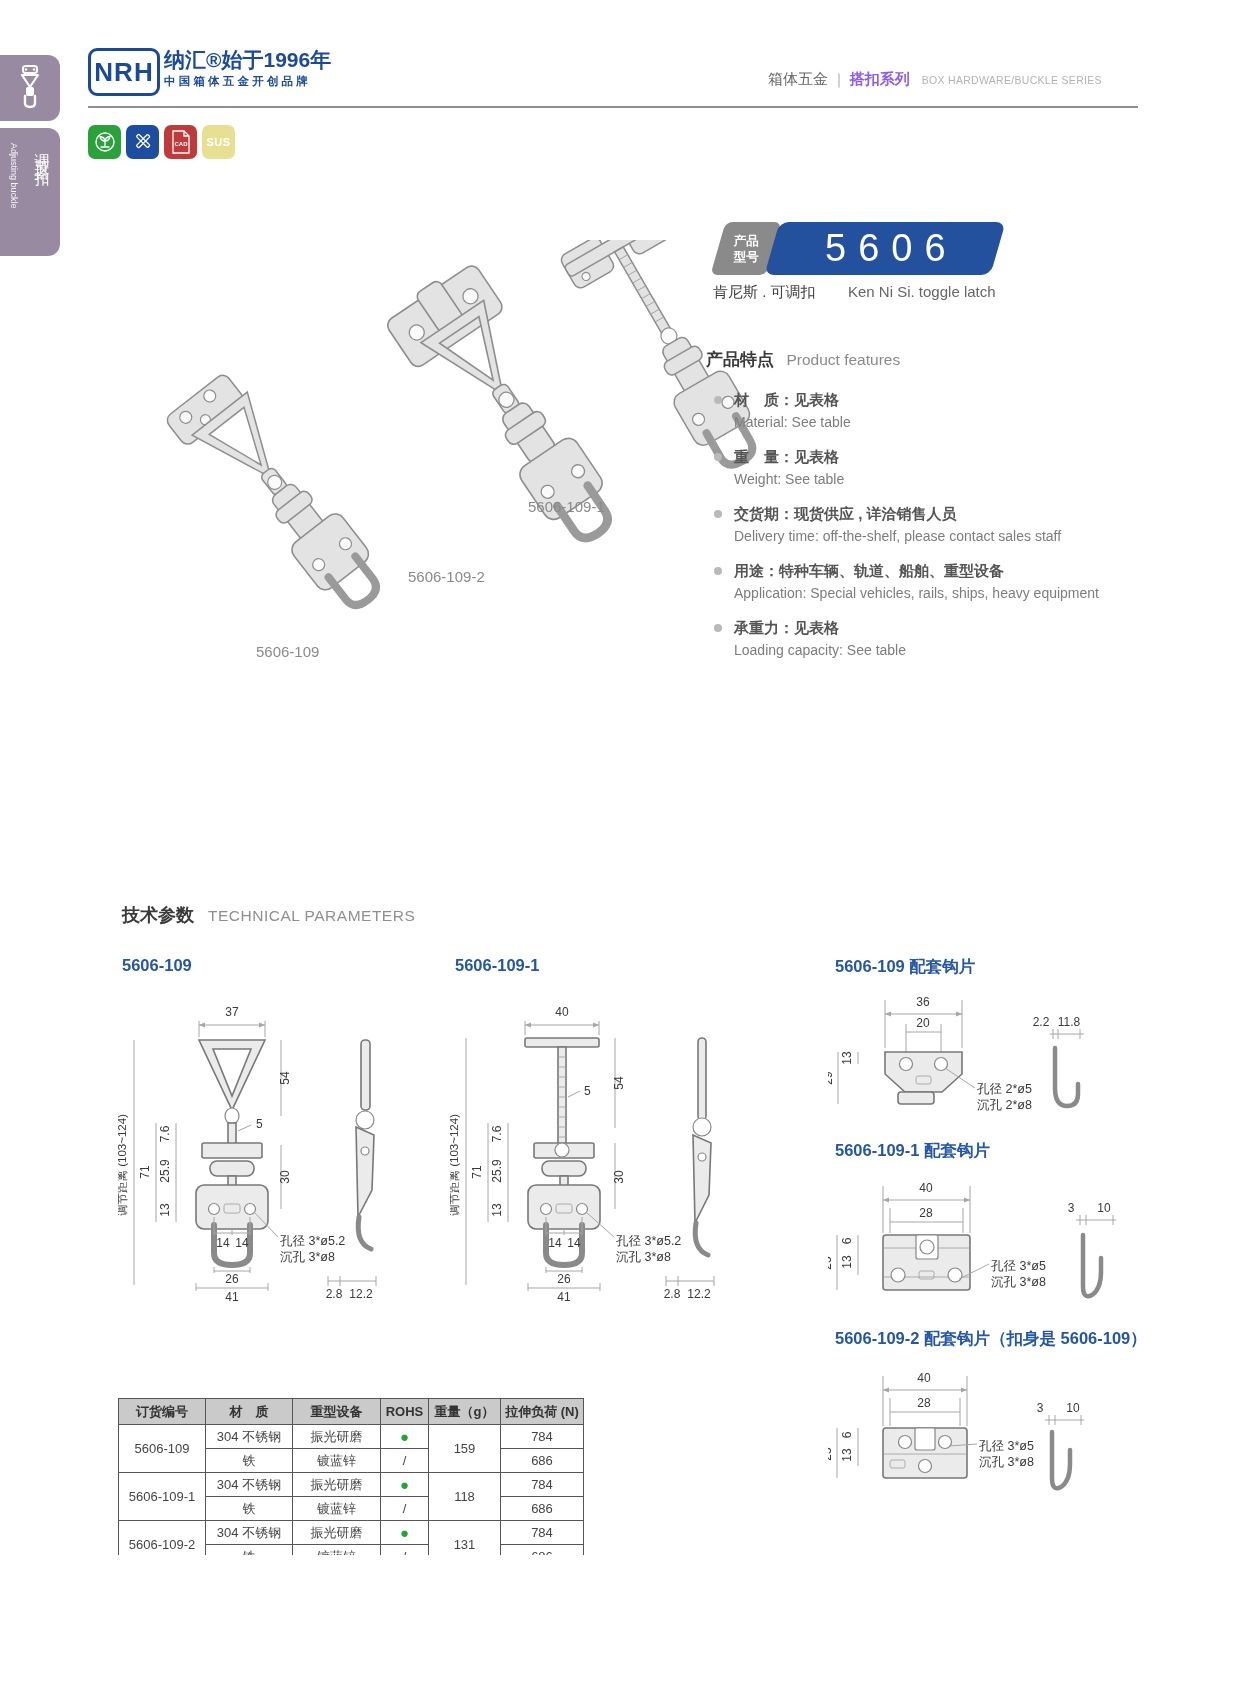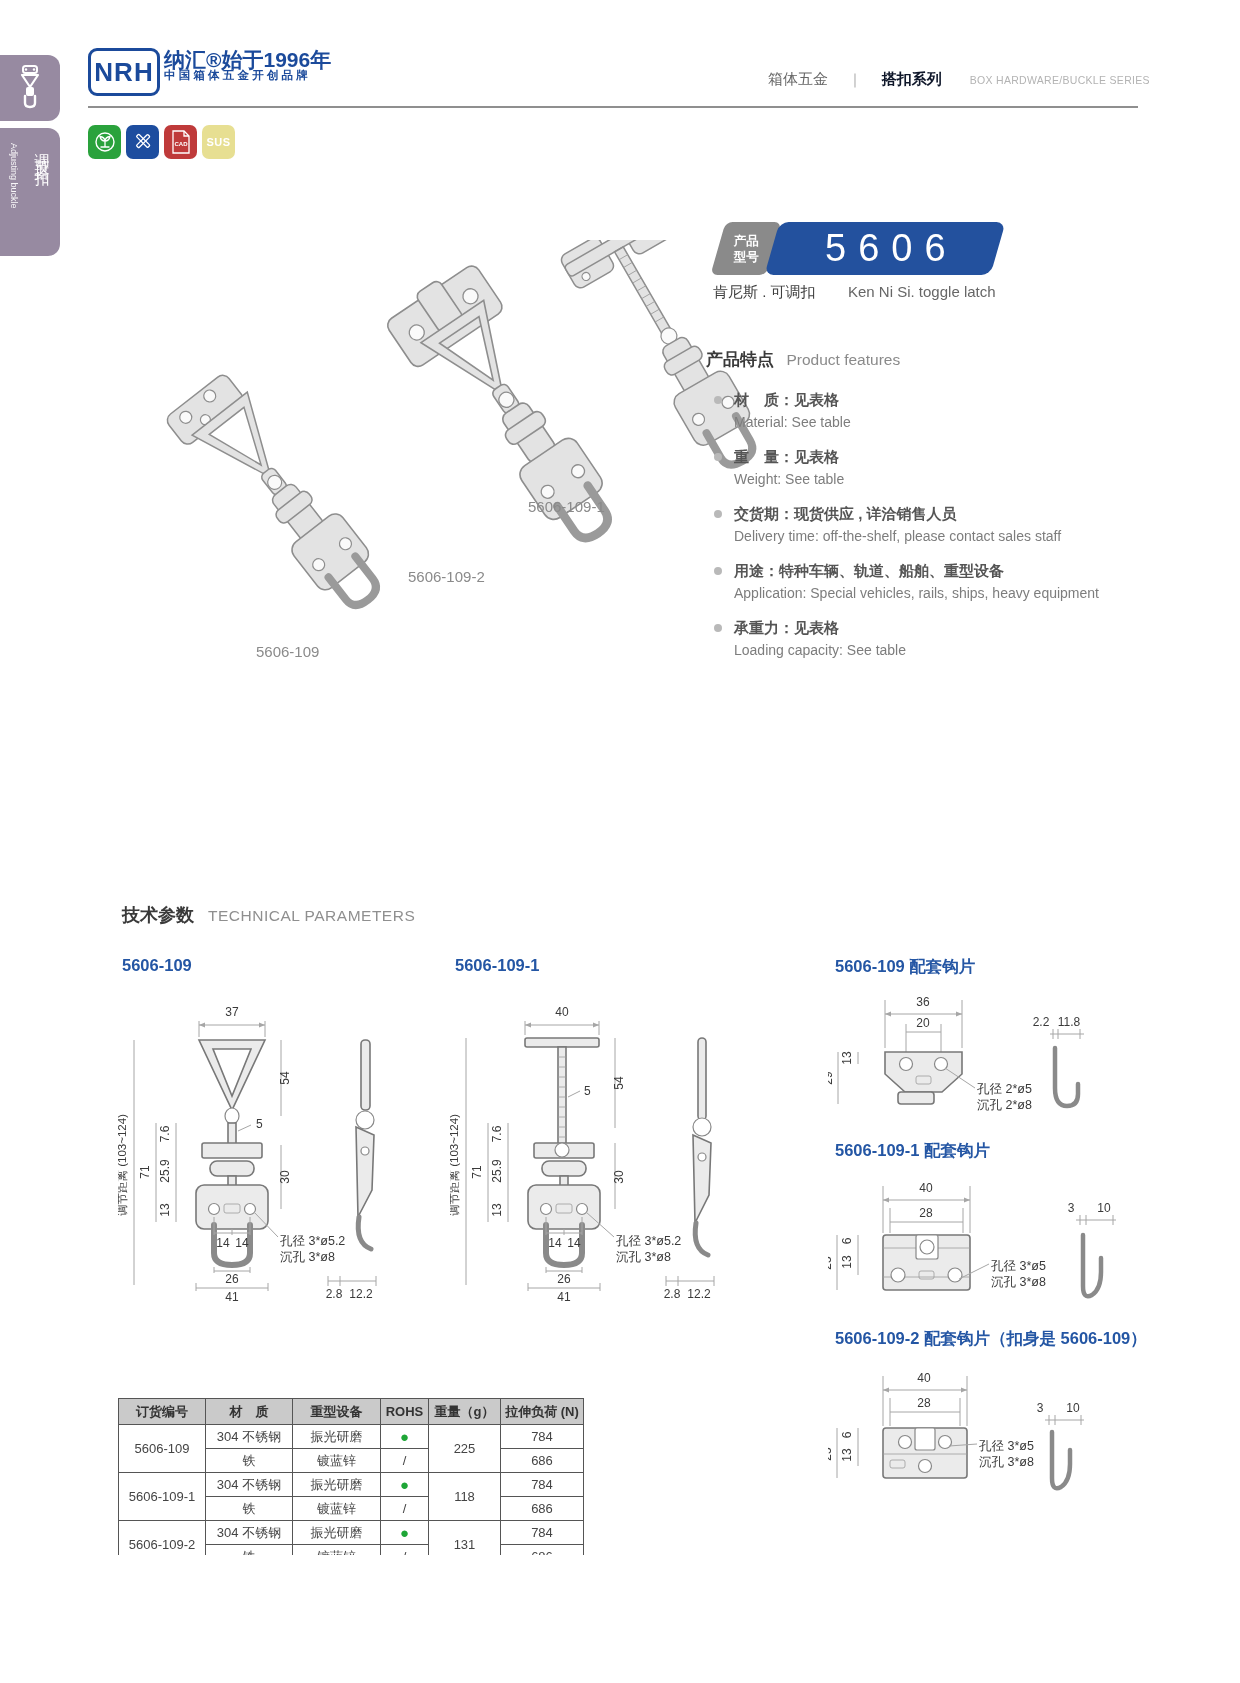--- a/index.html
+++ b/index.html
@@ -12,25 +12,25 @@
   .side-icon{top:55px;height:66px;display:flex;align-items:center;justify-content:center;}
   .side-label{top:128px;height:128px;}
   .side-zh{position:absolute;right:9px;top:13px;writing-mode:vertical-rl;color:#fff;font-size:15px;letter-spacing:6px;}
   .side-en{position:absolute;left:9px;top:15px;writing-mode:vertical-rl;color:rgba(255,255,255,.92);font-size:9px;}
 
   
   .logo{left:88px;top:48px;width:66px;height:42px;border:3px solid #1b4a9b;border-radius:9px;
         display:flex;align-items:center;justify-content:center;font-weight:bold;font-size:26px;color:#1b4a9b;letter-spacing:1px;}
   .brand{left:164px;top:49px;line-height:1;}
   .brand-title{font-size:21px;font-weight:bold;color:#1b4a9b;}
-  .brand-sub{font-size:11.5px;font-weight:bold;color:#1b4a9b;letter-spacing:3.2px;}
-  .hdr-right{left:768px;top:70px;display:flex;align-items:baseline;gap:20px;}
+  .brand-sub{font-size:11.5px;font-weight:bold;color:#1b4a9b;letter-spacing:3.2px;margin-top:6px;}
+  .hdr-right{left:768px;top:70px;display:flex;align-items:baseline;gap:4px;}
   .ser-zh{font-size:15px;color:#666;}
   .ser-sep{font-size:14px;color:#999;}
-  .ser-name{font-size:15px;color:#0f172a;font-weight:bold;}
+  .ser-name{font-size:15px;color:#8b5cf6;font-weight:bold;}
   .ser-en{font-size:10.5px;color:#b3b3b3;margin-left:8px;letter-spacing:.3px;}
   .divider{left:88px;top:106px;width:1050px;height:2px;background:#8f8f8f;}
   .badges{left:88px;top:125px;display:flex;gap:5px;}
   .badge{width:33px;height:34px;border-radius:7px;display:flex;align-items:center;justify-content:center;color:#fff;}
   .badge-sus{font-size:11px;font-weight:bold;letter-spacing:.5px;}
 
   
   .tag-gray{left:718px;top:222px;width:56px;height:53px;background:#8a8a8a;border-radius:7px;transform:skewX(-16deg);
             display:flex;align-items:center;justify-content:center;}
   .tag-gray-inner{transform:skewX(16deg);color:#fff;font-size:12.5px;font-weight:bold;line-height:16px;text-align:center;}
@@ -500,21 +500,21 @@
         <th style="width:67px">重量（g）</th>
         <th style="width:78px">拉伸负荷 (N)</th>
       </tr>
     </thead>
     <tbody>
       <tr>
         <td rowspan="2">5606-109</td>
         <td>304 不锈钢</td>
         <td>振光研磨</td>
         <td class="rohs-dot">●</td>
-        <td rowspan="2">225</td>
+        <td rowspan="2">159</td>
         <td>784</td>
       </tr>
       <tr>
         <td>铁</td>
         <td>镀蓝锌</td>
         <td class="rohs-slash">/</td>
         <td>686</td>
       </tr>
       <tr>
         <td rowspan="2">5606-109-1</td>

